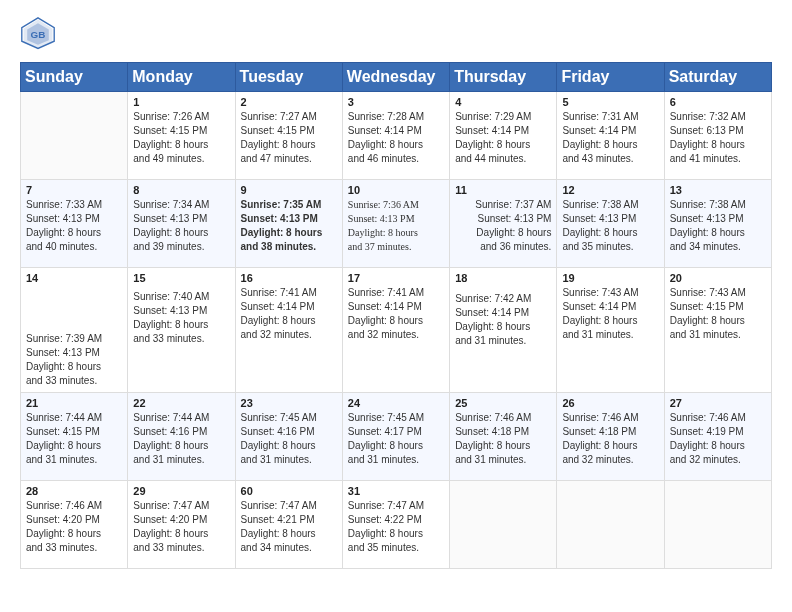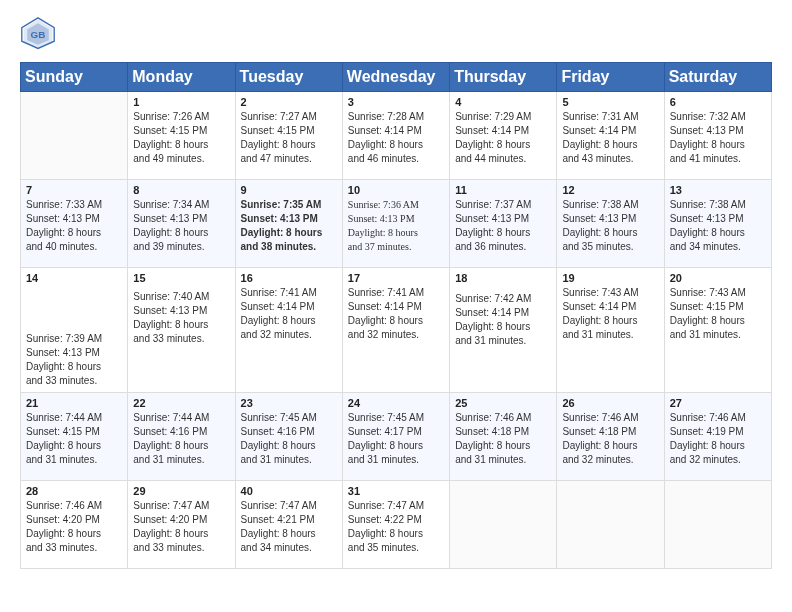--- a/index.html
+++ b/index.html
@@ -160,21 +160,21 @@
           <td>
             <span class="day-num">5</span>
             <div class="day-info" style="white-space: pre-line;">Sunrise: 7:31 AM
 Sunset: 4:14 PM
 Daylight: 8 hours
 and 43 minutes.</div>
           </td>
           <td>
             <span class="day-num">6</span>
             <div class="day-info" style="white-space: pre-line;">Sunrise: 7:32 AM
-Sunset: 4:13 PM
+Sunset: 6:13 PM
 Daylight: 8 hours
 and 41 minutes.</div>
           </td>
         </tr>
         <tr>
           <td>
             <span class="day-num">7</span>
             <div class="day-info" style="white-space: pre-line;">Sunrise: 7:33 AM
 Sunset: 4:13 PM
 Daylight: 8 hours
@@ -196,21 +196,21 @@
           </td>
           <td>
             <span class="day-num">10</span>
             <div class="day-info" style="white-space: pre-line; font-family: Liberation Serif, serif;">Sunrise: 7:36 AM
 Sunset: 4:13 PM
 Daylight: 8 hours
 and 37 minutes.</div>
           </td>
           <td>
             <span class="day-num">11</span>
-            <div class="day-info" style="white-space: pre-line;">Sunrise: 7:37 AM
+            <div class="day-info" style="white-space: pre-line; text-align: right;">Sunrise: 7:37 AM
 Sunset: 4:13 PM
 Daylight: 8 hours
 and 36 minutes.</div>
           </td>
           <td>
             <span class="day-num">12</span>
             <div class="day-info" style="white-space: pre-line;">Sunrise: 7:38 AM
 Sunset: 4:13 PM
 Daylight: 8 hours
 and 35 minutes.</div>
@@ -334,21 +334,21 @@
 and 33 minutes.</div>
           </td>
           <td>
             <span class="day-num">29</span>
             <div class="day-info" style="white-space: pre-line;">Sunrise: 7:47 AM
 Sunset: 4:20 PM
 Daylight: 8 hours
 and 33 minutes.</div>
           </td>
           <td>
-            <span class="day-num">40</span>
+            <span class="day-num">60</span>
             <div class="day-info" style="white-space: pre-line;">Sunrise: 7:47 AM
 Sunset: 4:21 PM
 Daylight: 8 hours
 and 34 minutes.</div>
           </td>
           <td>
             <span class="day-num">31</span>
             <div class="day-info" style="white-space: pre-line;">Sunrise: 7:47 AM
 Sunset: 4:22 PM
 Daylight: 8 hours

